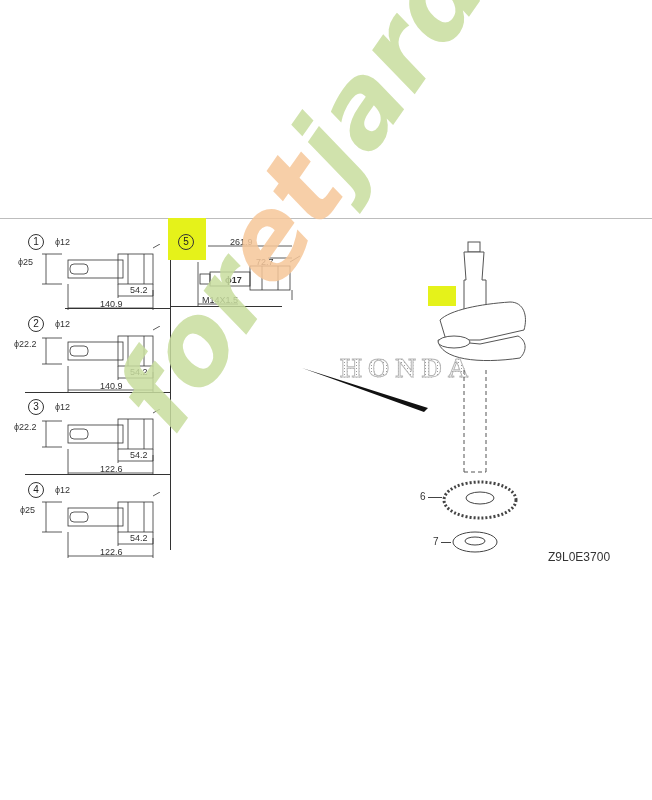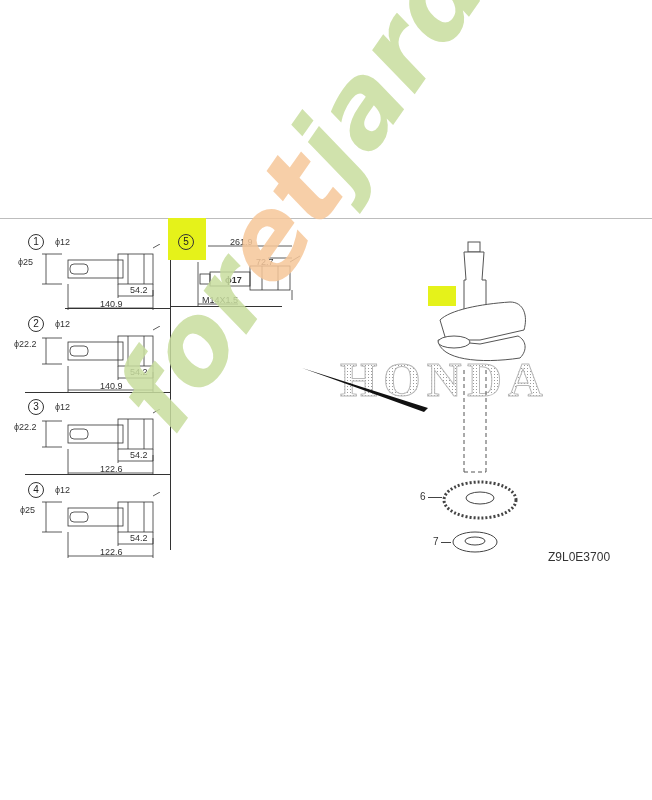--- a/index.html
+++ b/index.html
@@ -2,21 +2,21 @@
 <html><head>
 <meta charset="utf-8">
 <style>
   html, body { margin:0; padding:0; background:#ffffff; }
   body { width:652px; height:800px; position:relative; overflow:hidden; font-family:"Liberation Sans", sans-serif; color:#222; }
   .abs { position:absolute; }
   .top-rule { left:0; top:218px; width:652px; height:1px; background:#bdbdbd; }
   .txt { font-size:9px; color:#333; line-height:1; white-space:nowrap; }
   .circ { width:14px; height:14px; border:1px solid #333; border-radius:50%; font-size:10px; text-align:center; line-height:14px; }
   .hl { background:#e5f21a; }
-  .honda { font-family:"Liberation Serif", serif; font-weight:bold; font-size:48px; letter-spacing:6px; color:transparent;
+  .honda { font-family:"Liberation Serif", serif; font-weight:bold; font-size:28px; letter-spacing:6px; color:transparent;
            -webkit-text-stroke:1px #b8b8b8; background-image:radial-gradient(#9a9a9a 0.8px, transparent 0.9px); background-size:3px 3px;
            -webkit-background-clip:text; background-clip:text; }
   .code { font-size:12px; color:#333; }
   .wm { font-family:"DejaVu Sans", sans-serif; font-size:110px; font-style:italic; font-weight:bold; white-space:nowrap; }
 </style>
 </head>
 <body>
 
 <div class="abs top-rule"></div>
 

